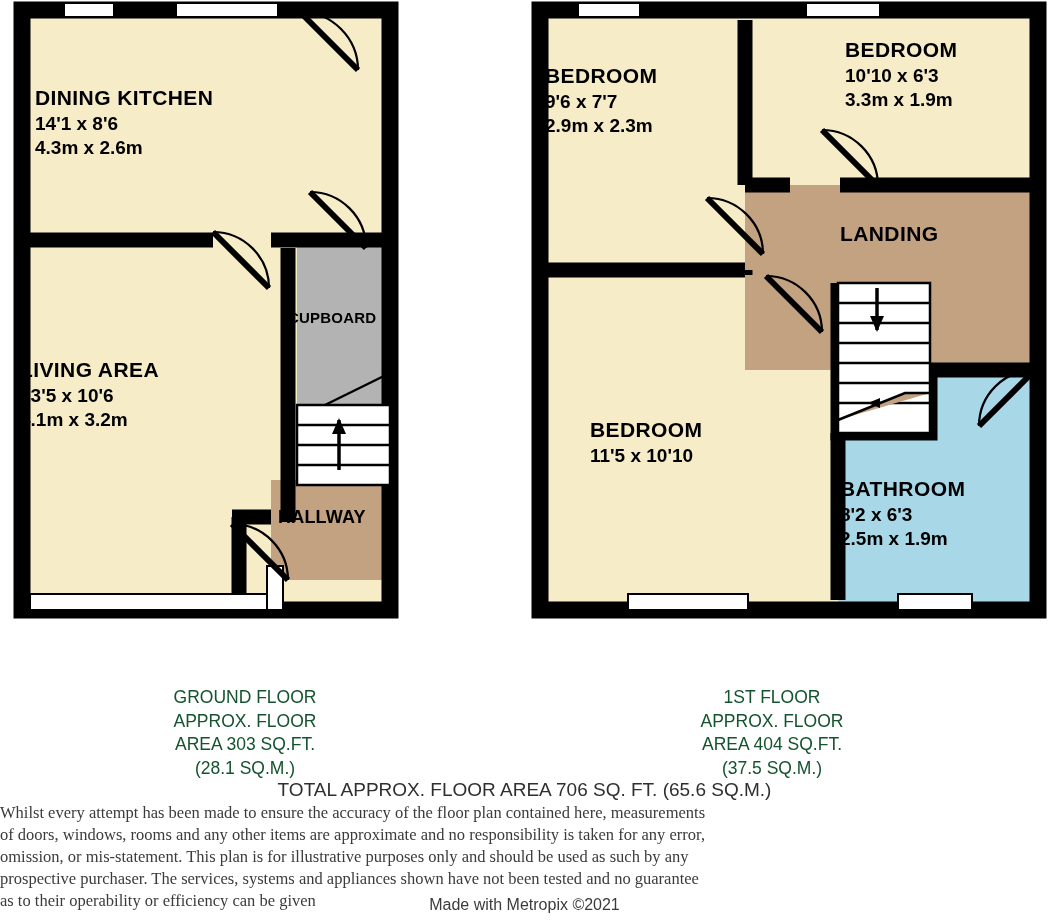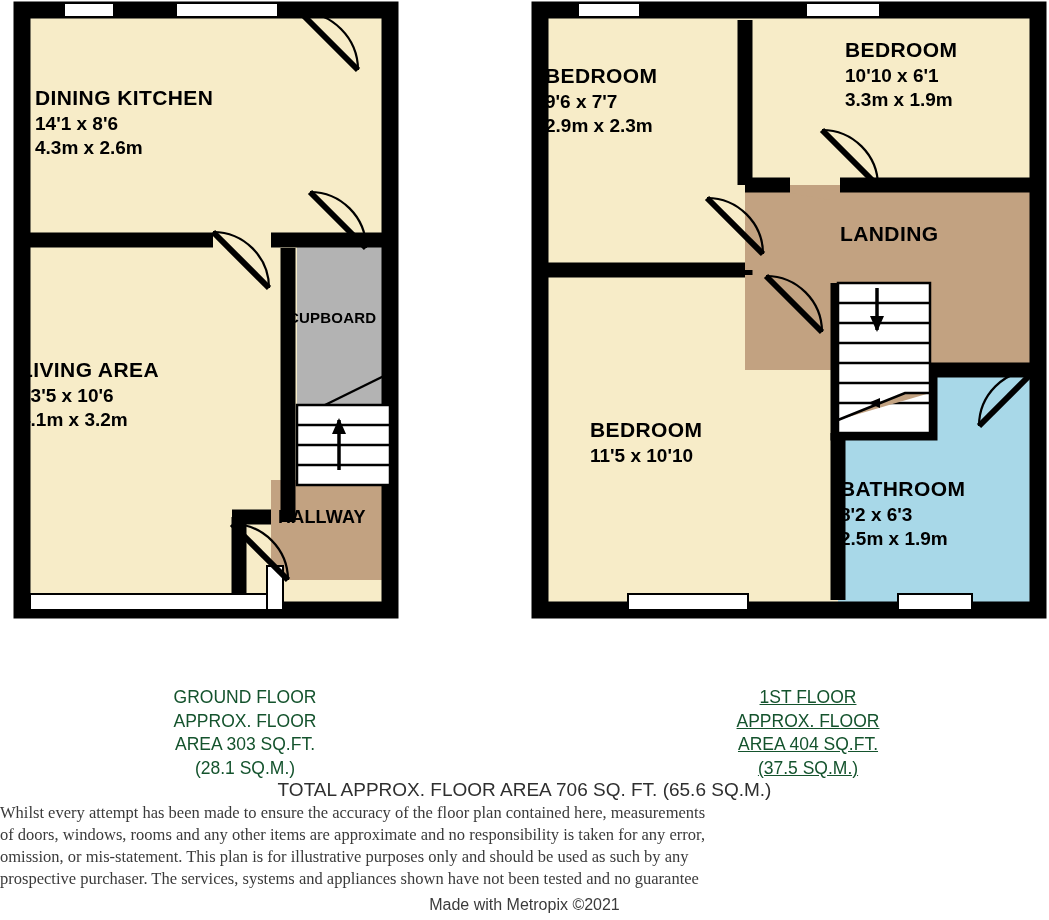--- a/index.html
+++ b/index.html
@@ -47,24 +47,23 @@
     line-height: 1.35;
     color: #14532d;
     white-space: nowrap;
   }
   #ground-summary {
     left: 85px;
     top: 686px;
     width: 320px;
   }
   #first-summary {
-    left: 648px;
+    left: 612px;
     top: 686px;
     width: 320px;
-    text-decoration: underline;
   }
   #total-area {
     left: 0px;
     top: 777px;
     width: 1049px;
     font-size: 19px;
     color: #2f2f2f;
   }
   #disclaimer {
     position: absolute;
@@ -218,21 +217,21 @@
 </div>
 
 <div class="room-label" style="left:545px; top:63px; width:200px;">
   <div class="name">BEDROOM</div>
   <div class="dim">9'6 x 7'7</div>
   <div class="dim">2.9m x 2.3m</div>
 </div>
 
 <div class="room-label" style="left:845px; top:37px; width:200px;">
   <div class="name">BEDROOM</div>
-  <div class="dim">10'10 x 6'1</div>
+  <div class="dim">10'10 x 6'3</div>
   <div class="dim">3.3m x 1.9m</div>
 </div>
 
 <div class="room-label" style="left:840px; top:221px; width:200px;">
   <div class="name">LANDING</div>
 </div>
 
 <div class="room-label" style="left:590px; top:417px; width:200px;">
   <div class="name">BEDROOM</div>
   <div class="dim">11'5 x 10'10</div>
@@ -258,15 +257,16 @@
   <div>(37.5 SQ.M.)</div>
 </div>
 
 <div class="summary" id="total-area">TOTAL APPROX. FLOOR AREA 706 SQ. FT. (65.6 SQ.M.)</div>
 
 <div id="disclaimer">
   <div>Whilst every attempt has been made to ensure the accuracy of the floor plan contained here, measurements</div>
   <div>of doors, windows, rooms and any other items are approximate and no responsibility is taken for any error,</div>
   <div>omission, or mis-statement. This plan is for illustrative purposes only and should be used as such by any</div>
   <div>prospective purchaser. The services, systems and appliances shown have not been tested and no guarantee</div>
+  <div>as to their operability or efficiency can be given</div>
 </div>
 
 <div id="credit">Made with Metropix ©2021</div>
 
 </body></html>

